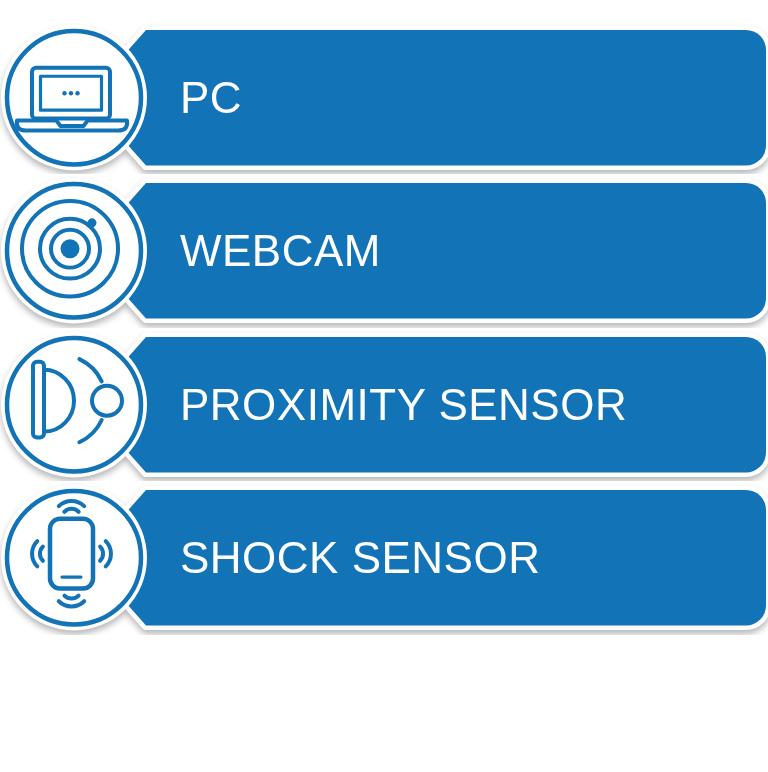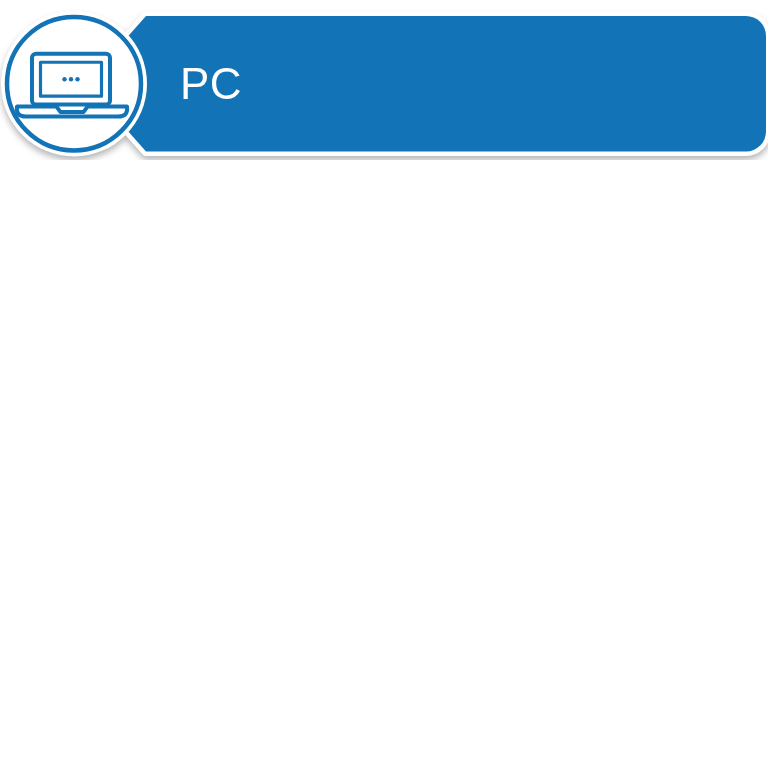--- a/index.html
+++ b/index.html
@@ -7,21 +7,21 @@
     padding: 0;
     background: #ffffff;
     width: 768px;
     height: 772px;
     overflow: hidden;
     font-family: "Liberation Sans", sans-serif;
   }
   .infographic {
     position: relative;
     width: 768px;
-    padding-top: 7px;
+    padding-top: 21px;
     text-align: right;
   }
   .row {
     position: relative;
     width: 768px;
     height: 153.4px;
   }
   .row svg.row-svg {
     display: block;
     width: 768px;
@@ -110,17 +110,47 @@
     <svg class="row-svg" viewBox="0 0 768 154" preserveAspectRatio="none" xmlns="http://www.w3.org/2000/svg">
       <g class="shadowed">
         <use href="#banner-shape" fill="#1273B6" stroke="#ffffff" stroke-width="9" paint-order="stroke" stroke-linejoin="round"></use>
         <use href="#badge-circle"></use>
       </g>
       <use href="#laptop-icon-art"></use>
       <text class="banner-label" x="180" y="92">PC</text>
     </svg>
   </div>
 
+  <div class="row">
+    <svg class="row-svg" viewBox="0 0 768 154" preserveAspectRatio="none" xmlns="http://www.w3.org/2000/svg">
+      <g class="shadowed">
+        <use href="#banner-shape" fill="#1273B6" stroke="#ffffff" stroke-width="9" paint-order="stroke" stroke-linejoin="round"></use>
+        <use href="#badge-circle"></use>
+      </g>
+      <use href="#webcam-icon-art"></use>
+      <text class="banner-label" x="180" y="92">WEBCAM</text>
+    </svg>
+  </div>
 
 
+  <div class="row">
+    <svg class="row-svg" viewBox="0 0 768 154" preserveAspectRatio="none" xmlns="http://www.w3.org/2000/svg">
+      <g class="shadowed">
+        <use href="#banner-shape" fill="#1273B6" stroke="#ffffff" stroke-width="9" paint-order="stroke" stroke-linejoin="round"></use>
+        <use href="#badge-circle"></use>
+      </g>
+      <use href="#proximity-sensor-icon-art"></use>
+      <text class="banner-label" x="180" y="92">PROXIMITY SENSOR</text>
+    </svg>
+  </div>
 
+  <div class="row">
+    <svg class="row-svg" viewBox="0 0 768 154" preserveAspectRatio="none" xmlns="http://www.w3.org/2000/svg">
+      <g class="shadowed">
+        <use href="#banner-shape" fill="#1273B6" stroke="#ffffff" stroke-width="9" paint-order="stroke" stroke-linejoin="round"></use>
+        <use href="#badge-circle"></use>
+      </g>
+      <use href="#shock-sensor-icon-art"></use>
+      <text class="banner-label" x="180" y="92">SHOCK SENSOR</text>
+    </svg>
+  </div>
 
 </div>
 
 </body></html>

